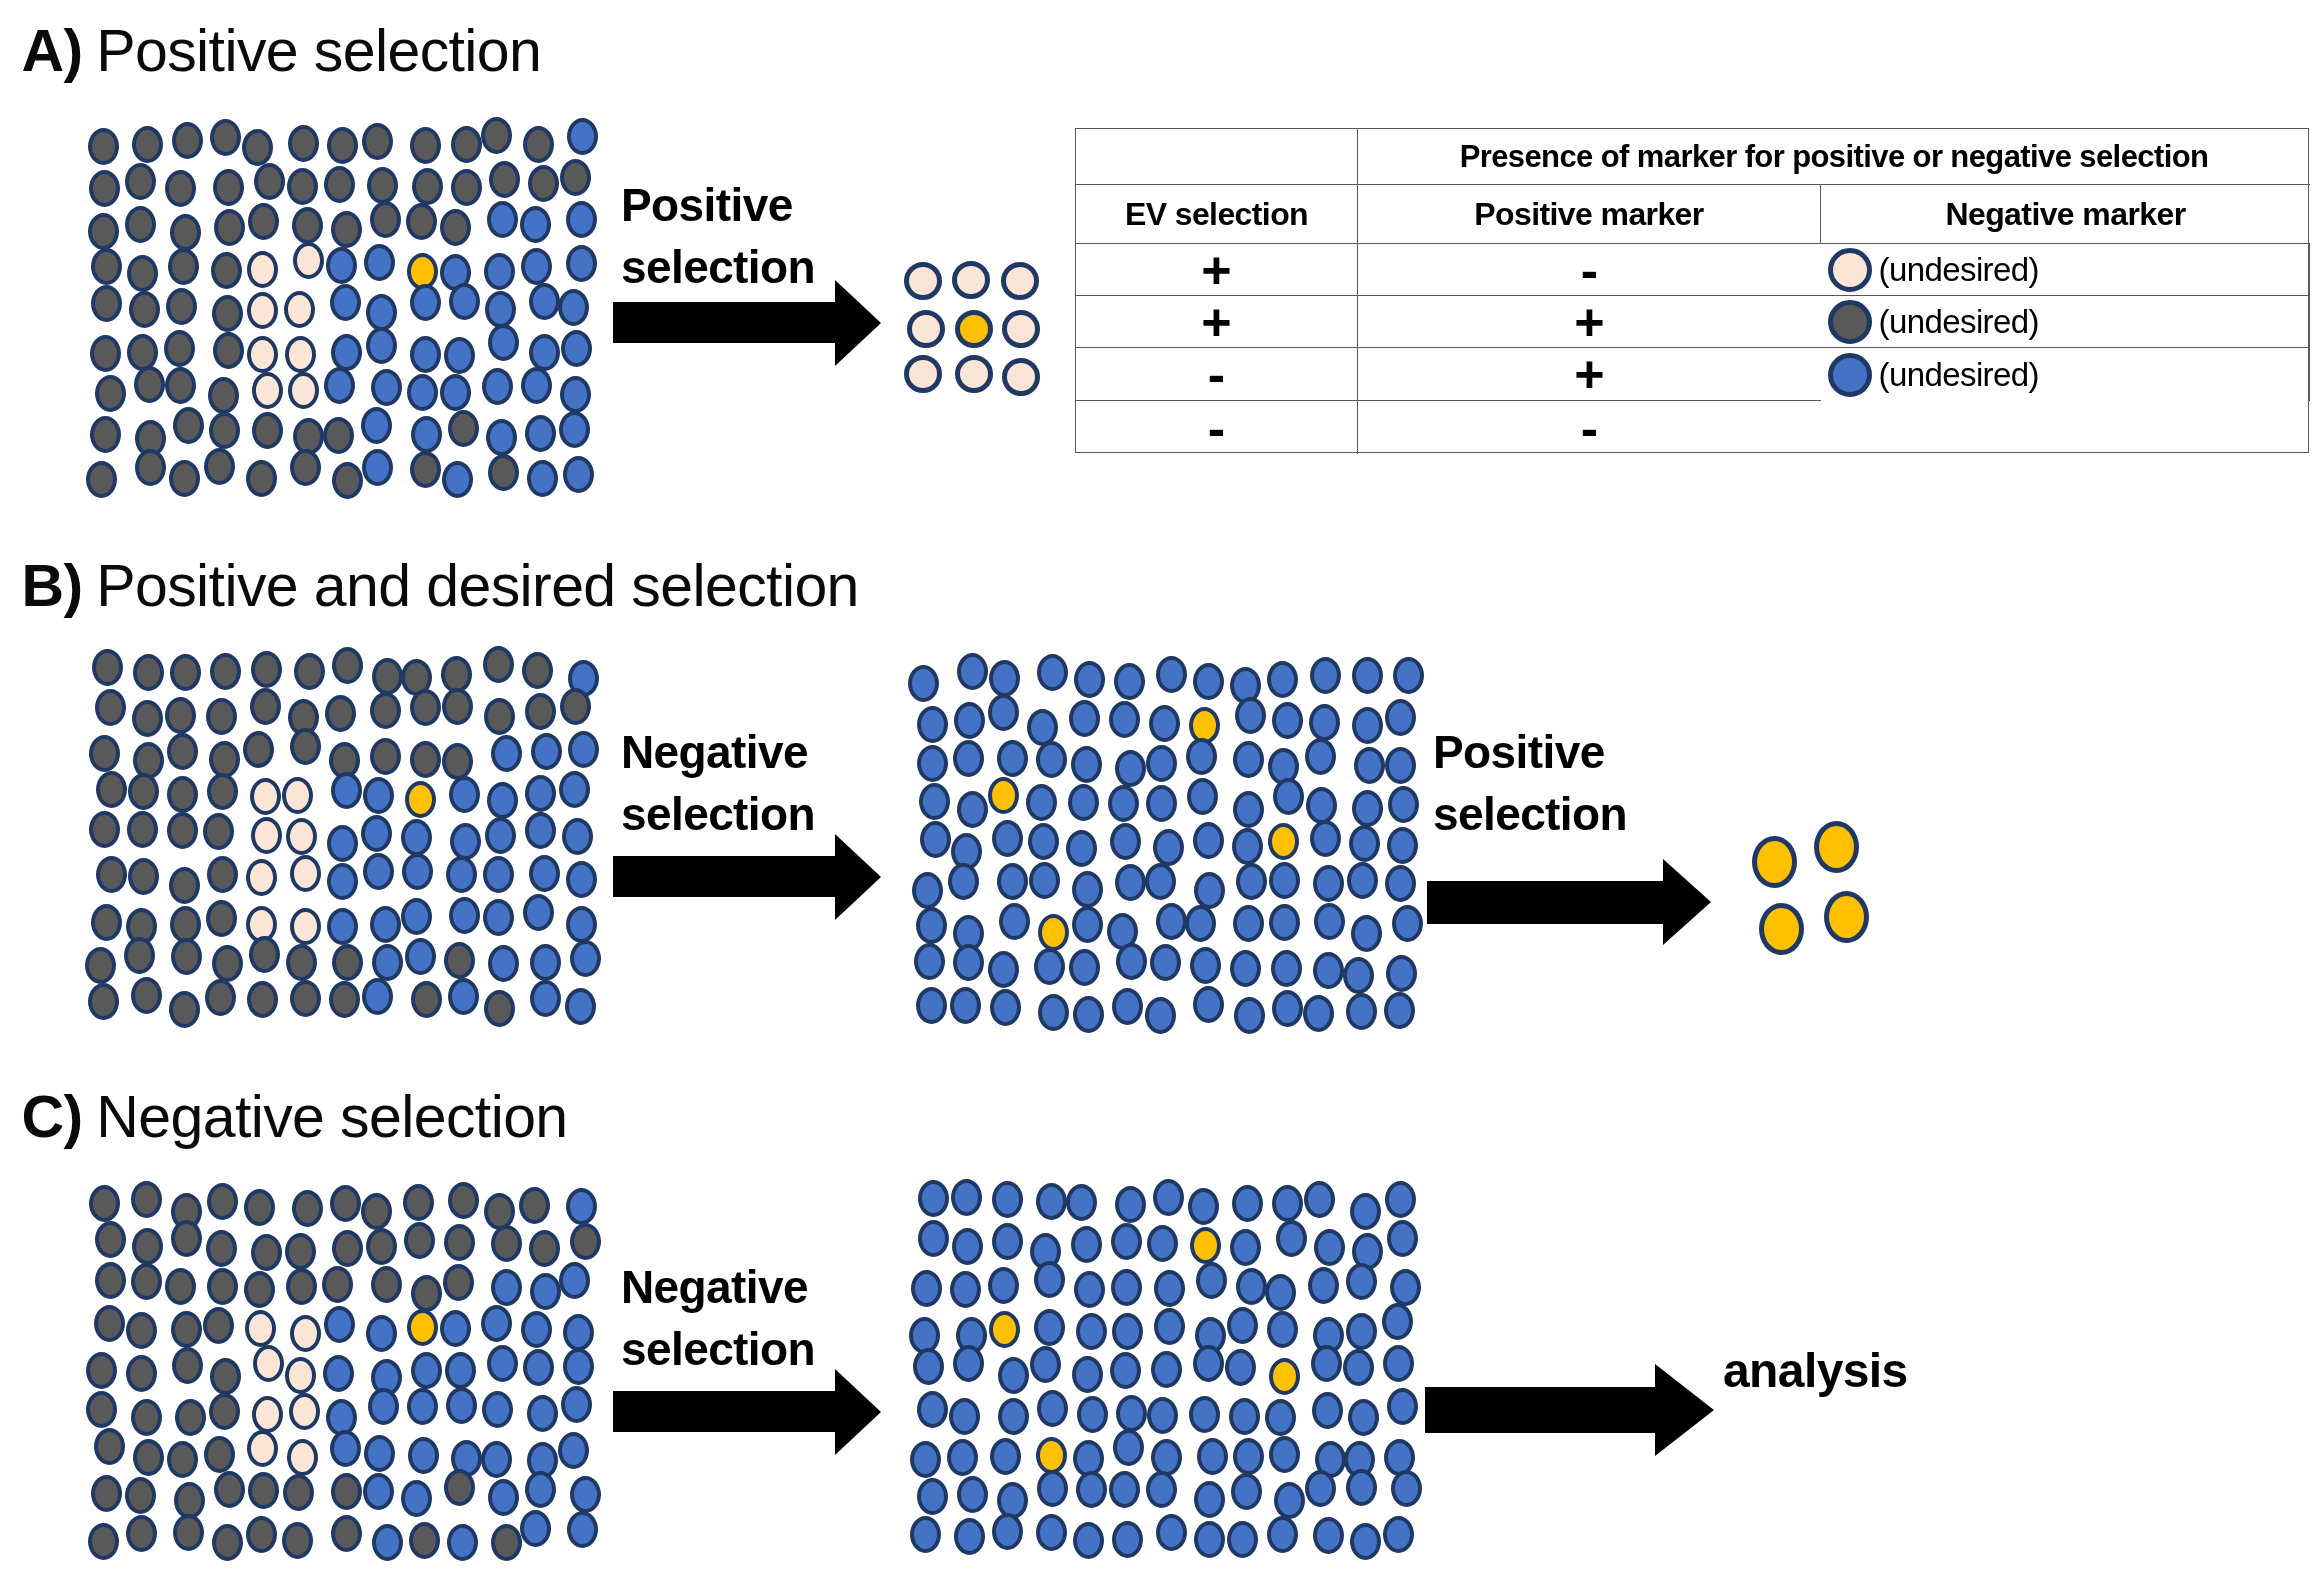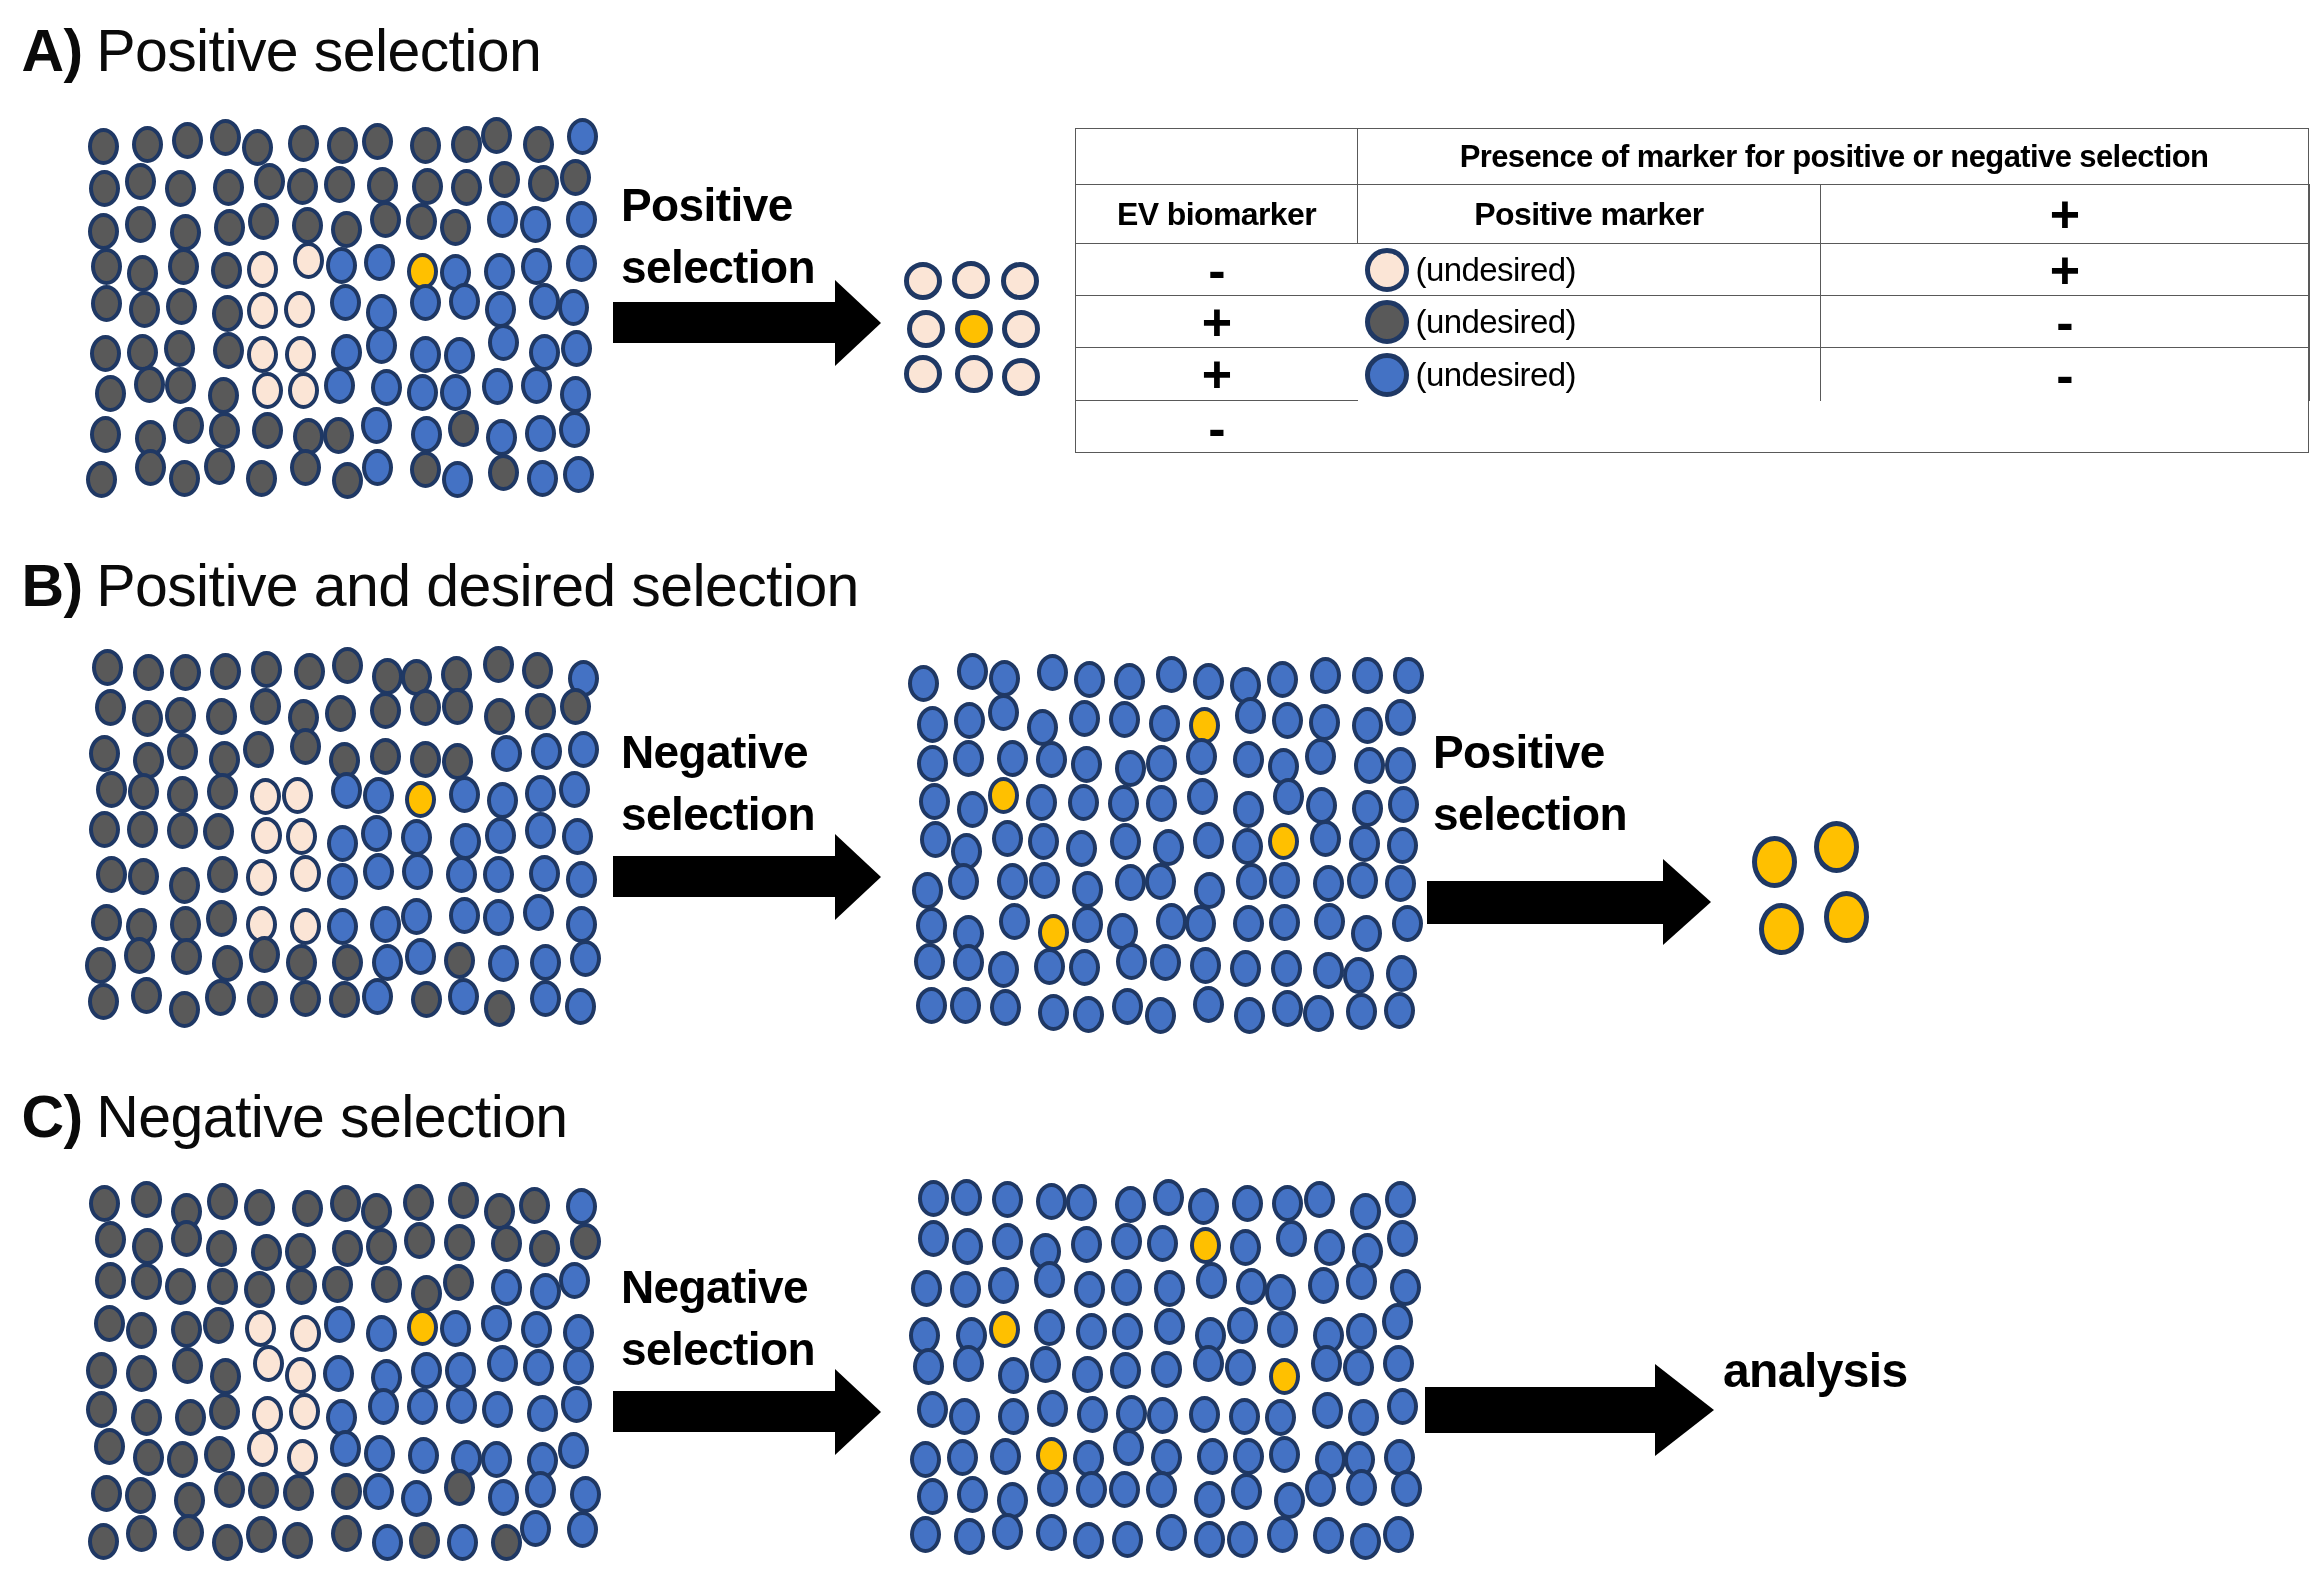--- a/index.html
+++ b/index.html
@@ -185,22 +185,23 @@
     <div class="dot" style="left: -1.5px; top: 93px; width: 38px; height: 38px; border-width: 5px; background: rgb(251, 229, 214); border-color: rgb(31, 56, 100);"></div>
     <div class="dot" style="left: 50px; top: 93px; width: 38px; height: 38px; border-width: 5px; background: rgb(251, 229, 214); border-color: rgb(31, 56, 100);"></div>
     <div class="dot" style="left: 97px; top: 96px; width: 38px; height: 38px; border-width: 5px; background: rgb(251, 229, 214); border-color: rgb(31, 56, 100);"></div>
   </div>
 
 <div class="ev-table" style="left:1075px;top:128px;width:1234px;height:325px;
      grid-template-columns:282px 463px 489px;grid-template-rows:56px 59px 52px 52px 53px 53px;">
   <div class="cell"></div>
   <div class="cell c-span last-col">Presence of marker for positive or negative selection</div>
 
-  <div class="cell c-h">EV biomarker</div>
+  <div class="cell c-h">EV selection</div>
   <div class="cell c-h">Positive marker</div>
+  <div class="cell c-h last-col">Negative marker</div>
 
   <div class="cell c-val">+</div>
   <div class="cell c-val last-col">-</div>
 
   <div class="cell c-pop">
     <span class="keydot" style="background: rgb(251, 229, 214); border-color: rgb(31, 56, 100);"></span>
     <span>(undesired)</span>
   </div>
   <div class="cell c-val">+</div>
   <div class="cell c-val last-col">+</div>

